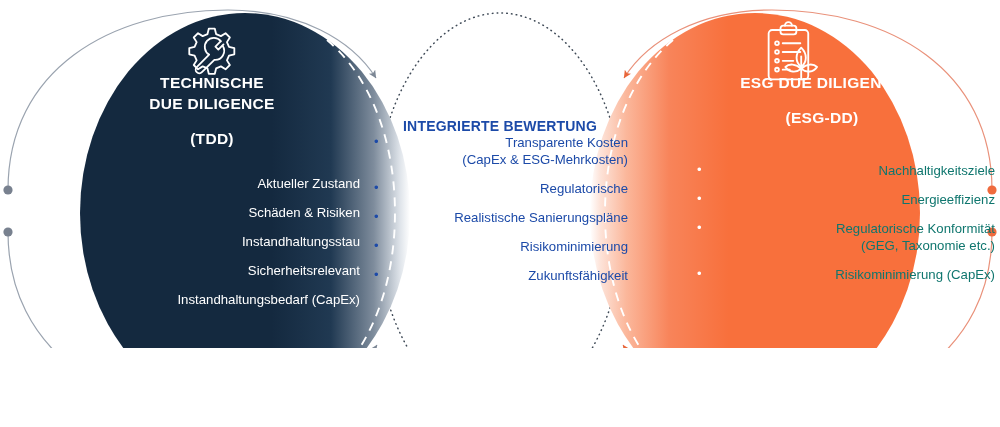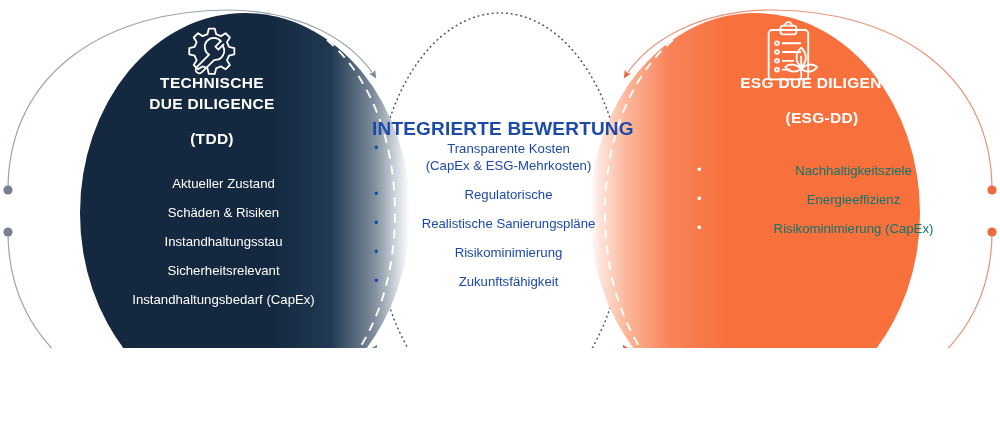--- a/index.html
+++ b/index.html
@@ -60,33 +60,33 @@
     letter-spacing: 0.3px;
     line-height: 21px;
     margin: 0;
   }
   .circle-title .sub {
     display: block;
     margin-top: 14px;
   }
 
   .center-title {
-    font-size: 19px;
+    font-size: 14px;
     font-weight: bold;
     color: #1c4aa8;
     letter-spacing: 0.2px;
     margin: 0;
     white-space: nowrap;
   }
 
   ul.bullets {
     list-style: none;
     margin: 0;
     padding: 0;
-    text-align: center;
+    text-align: right;
   }
   ul.bullets li {
     position: relative;
     padding-left: 17px;
     font-size: 13.2px;
     line-height: 17px;
     margin-bottom: 12px;
   }
   ul.bullets li::before {
     content: "\2022";
@@ -271,18 +271,22 @@
 
   <div class="esg-bullets-wrap">
     <ul class="bullets esg-bullets">
       <li>
         <span>Nachhaltigkeitsziele</span>
       </li>
       <li>
         <span>Energieeffizienz</span>
       </li>
       <li>
+        <span>Regulatorische Konformität</span>
+        <span class="cont">(GEG, Taxonomie etc.)</span>
+      </li>
+      <li>
         <span>Risikominimierung (CapEx)</span>
       </li>
     </ul>
   </div>
 
 </div>
 
 </body></html>

